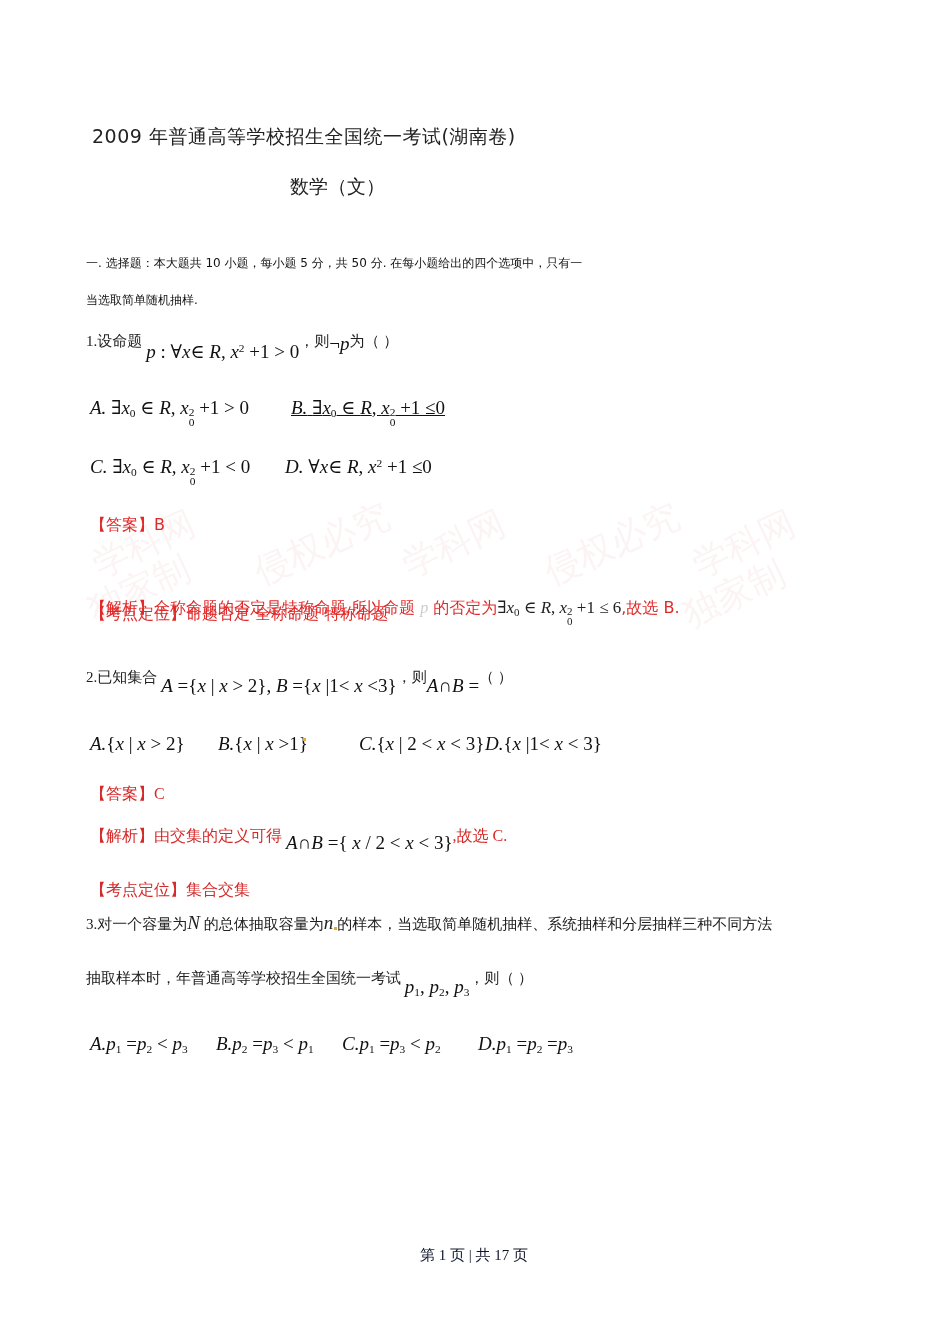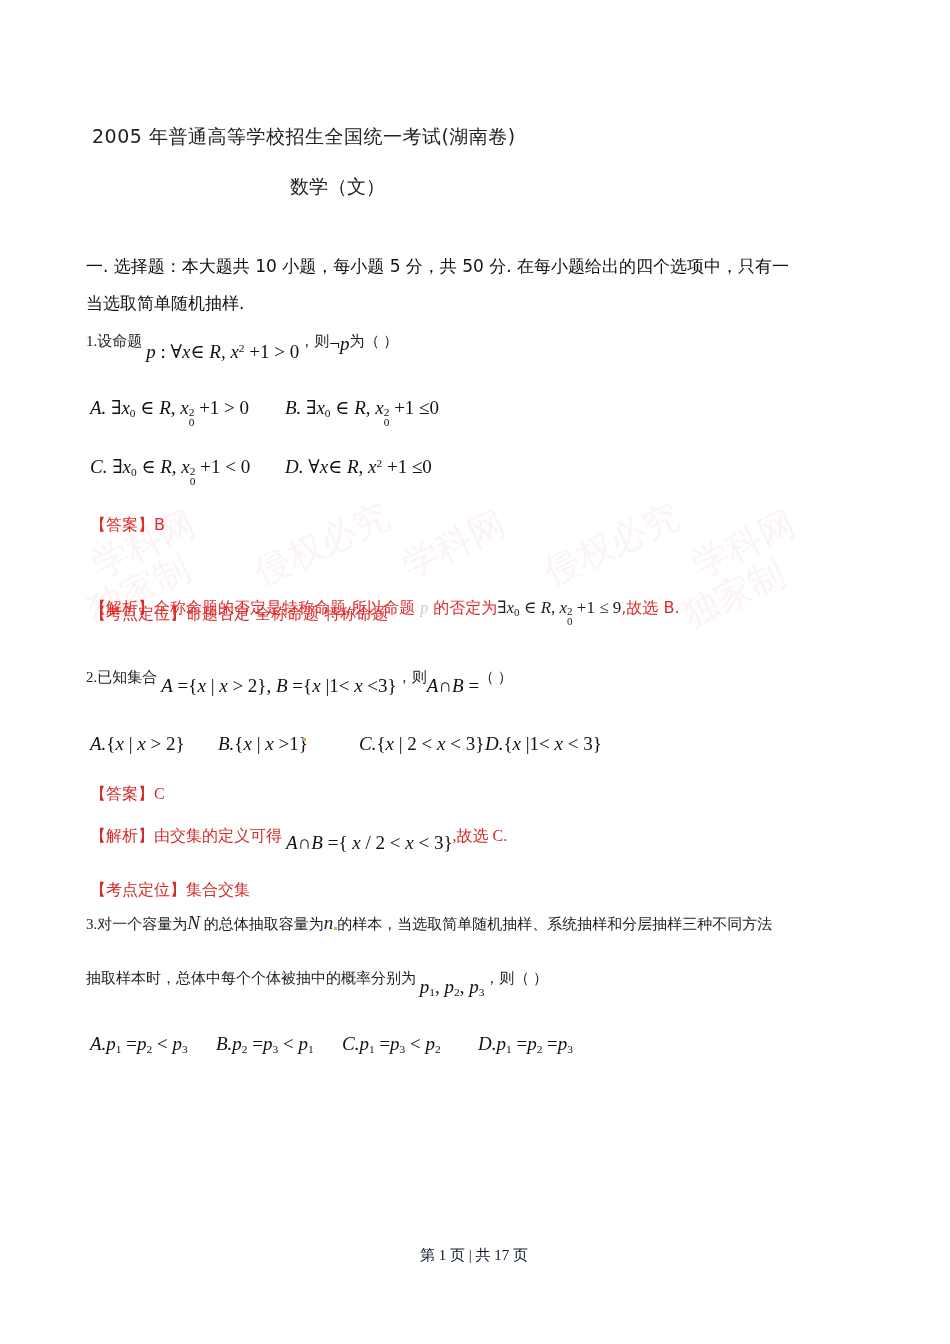--- a/index.html
+++ b/index.html
@@ -4,21 +4,21 @@
   <style>
     html, body { margin: 0; padding: 0; background: #ffffff; }
     body { width: 950px; height: 1344px; position: relative; overflow: hidden; color: #111; }
     .abs { position: absolute; white-space: nowrap; }
     .sans { font-family: "DejaVu Sans", "Liberation Sans", sans-serif; }
     .serif { font-family: "Liberation Serif", "DejaVu Serif", serif; }
     .math { font-family: "Liberation Serif", "DejaVu Serif", serif; font-style: italic; }
     .mathn { font-family: "Liberation Serif", "DejaVu Serif", serif; font-style: normal; }
     .title { font-size: 19px; color: #222; letter-spacing: 0.5px; }
     .subtitle { font-size: 19px; color: #222; }
-    .section { font-size: 17px; color: #111; }
+    .section { font-size: 12px; color: #111; }
     .q { font-size: 15px; color: #222; }
     .qmath { font-size: 19px; color: #111; }
     .opt { font-size: 19px; color: #111; }
     .redsans { color: #e02a2a; font-size: 16px; }
     .redserif { color: #d42a2a; font-size: 16px; }
     .footer { font-size: 15px; color: #0f172a; }
     .sup { vertical-align: 0.55em; font-size: 0.6em; }
     .sub { vertical-align: -0.3em; font-size: 0.6em; }
     .watermark { position: absolute; color: rgba(200, 60, 60, 0.06); font-family: "DejaVu Sans", sans-serif; font-size: 36px; transform: rotate(-25deg); pointer-events: none; }
     .dot { position: absolute; width: 3px; height: 3px; background: #e8a53a; }
@@ -28,38 +28,38 @@
 <body>
 
 <div class="watermark" style="left:90px; top:520px;">学科网</div>
 <div class="watermark" style="left:250px; top:520px;">侵权必究</div>
 <div class="watermark" style="left:400px; top:520px;">学科网</div>
 <div class="watermark" style="left:540px; top:520px;">侵权必究</div>
 <div class="watermark" style="left:690px; top:520px;">学科网</div>
 <div class="watermark" style="left:680px; top:570px;">独家制</div>
 <div class="watermark" style="left:85px; top:565px;">独家制</div>
 
-<div class="abs sans title" style="left:92px; top:124px;">2005 年普通高等学校招生全国统一考试(湖南卷)</div>
+<div class="abs sans title" style="left:92px; top:124px;">2009 年普通高等学校招生全国统一考试(湖南卷)</div>
 <div class="abs sans subtitle" style="left:290px; top:174px;">数学（文）</div>
 
 <div class="abs sans section" style="left:86px; top:255px;">一. 选择题：本大题共 10 小题，每小题 5 分，共 50 分. 在每小题给出的四个选项中，只有一</div>
 <div class="abs sans section" style="left:86px; top:292px;">当选取简单随机抽样.</div>
 
 <div class="abs" style="left:86px; top:328px;">
   <span class="serif q">1.</span><span class="serif q">设命题</span>
   <span class="qmath" style="position:relative; top:12px;"><span class="math">p</span><span class="mathn"> : ∀</span><span class="math">x</span><span class="mathn">∈ </span><span class="math">R</span><span class="mathn">, </span><span class="math">x</span><span class="mathn sup">2</span><span class="mathn"> +1 &gt; 0</span></span><span class="serif q">，则</span><span class="qmath" style="position:relative; top:4px;"><span class="mathn">¬</span><span class="math">p</span></span><span class="serif q">为（   ）</span>
 </div>
 
 <div class="abs opt" style="left:90px; top:396px;">
   <span class="math">A.</span> <span class="mathn">∃</span><span class="math">x</span><span class="mathn sub">0</span><span class="mathn"> ∈ </span><span class="math">R</span><span class="mathn">, </span><span class="math">x</span><span style="display:inline-flex; flex-direction:column; font-size:0.6em; line-height:0.9; vertical-align:-0.15em;" class="mathn">
       <span>2</span>
       <span>0</span>
     </span><span class="mathn"> +1 &gt; 0</span>
 </div>
-<div class="abs opt" style="left:285px; top:396px;">
+<div class="abs opt" style="left:291px; top:396px;text-decoration:underline;">
   <span class="math">B.</span> <span class="mathn">∃</span><span class="math">x</span><span class="mathn sub">0</span><span class="mathn"> ∈ </span><span class="math">R</span><span class="mathn">, </span><span class="math">x</span><span style="display:inline-flex; flex-direction:column; font-size:0.6em; line-height:0.9; vertical-align:-0.15em;" class="mathn">
       <span>2</span>
       <span>0</span>
     </span><span class="mathn"> +1 ≤0</span>
 </div>
 <div class="abs opt" style="left:90px; top:455px;">
   <span class="math">C.</span> <span class="mathn">∃</span><span class="math">x</span><span class="mathn sub">0</span><span class="mathn"> ∈ </span><span class="math">R</span><span class="mathn">, </span><span class="math">x</span><span style="display:inline-flex; flex-direction:column; font-size:0.6em; line-height:0.9; vertical-align:-0.15em;" class="mathn">
       <span>2</span>
       <span>0</span>
     </span><span class="mathn"> +1 &lt; 0</span>
@@ -70,21 +70,21 @@
 
 <div class="abs redsans sans" style="left:90px; top:515px;">
   <span>【答案】</span><span>B</span>
 </div>
 <div class="abs redsans sans" style="left:90px; top:560px;margin-top:37px;">
   <span>【解析】</span><span>全称命题的否定是特称命题,所以命题</span>
   <span class="math" style="color:#ccc;">p</span>
   <span>的否定为</span><span class="mathn" style="color:#222; font-size:17px;">∃</span><span class="math" style="color:#222; font-size:17px;">x</span><span class="mathn sub" style="color:#222; font-size:11px;">0</span><span class="mathn" style="color:#222; font-size:17px;"> ∈ </span><span class="math" style="color:#222; font-size:17px;">R</span><span class="mathn" style="color:#222; font-size:17px;">, </span><span class="math" style="color:#222; font-size:17px;">x</span><span style="display:inline-flex; flex-direction:column; font-size:11px; line-height:0.9; vertical-align:-0.15em; color:#222;" class="mathn">
       <span>2</span>
       <span>0</span>
-    </span><span class="mathn" style="color:#222; font-size:17px;"> +1 ≤ 9</span><span>,故选 B.</span>
+    </span><span class="mathn" style="color:#222; font-size:17px;"> +1 ≤ 6</span><span>,故选 B.</span>
 </div>
 <div class="abs redsans sans" style="left:90px; top:604px;">
   <span>【考点定位】</span><span>命题否定 全称命题 特称命题</span>
 </div>
 
 <div class="abs" style="left:86px; top:665px;">
   <span class="serif q">2.</span><span class="serif q">已知集合</span>
   <span class="qmath" style="position:relative; top:10px;"><span class="math">A</span><span class="mathn"> ={</span><span class="math">x</span><span class="mathn"> | </span><span class="math">x</span><span class="mathn"> &gt; 2}, </span><span class="math">B</span><span class="mathn"> ={</span><span class="math">x</span><span class="mathn"> |1&lt; </span><span class="math">x</span><span class="mathn"> &lt;3}</span></span><span class="serif q">，则</span><span class="qmath" style="position:relative; top:10px;"><span class="math">A</span><span class="mathn">∩</span><span class="math">B</span><span class="mathn"> =</span></span><span class="serif q">（   ）</span>
 </div>
 
@@ -110,21 +110,21 @@
   <span class="qmath" style="color:#111; position:relative; top:8px;"><span class="math">A</span><span class="mathn">∩</span><span class="math">B</span><span class="mathn"> ={ </span><span class="math">x</span><span class="mathn"> / 2 &lt; </span><span class="math">x</span><span class="mathn"> &lt; 3}</span></span><span>,故选 C.</span>
 </div>
 <div class="abs redserif serif" style="left:90px; top:880px;">
   <span>【考点定位】</span><span>集合交集</span>
 </div>
 
 <div class="abs serif q" style="left:86px; top:912px;">
   <span>3.</span><span>对一个容量为</span><span class="math" style="font-size:19px;">N</span> <span>的总体抽取容量为</span><span class="math" style="font-size:19px;">n</span><span class="ndot"></span><span>的样本，当选取简单随机抽样、系统抽样和分层抽样三种不同方法</span>
 </div>
 <div class="abs serif q" style="left:86px; top:966px;">
-  <span>抽取样本时，总体中每个个体被抽中的概率分别为</span>
+  <span>抽取样本时，年普通高等学校招生全国统一考试</span>
   <span class="qmath" style="position:relative; top:10px;"><span class="math">p</span><span class="mathn sub">1</span><span class="mathn">, </span><span class="math">p</span><span class="mathn sub">2</span><span class="mathn">, </span><span class="math">p</span><span class="mathn sub">3</span></span><span>，则（   ）</span>
 </div>
 
 <div class="abs opt" style="left:90px; top:1033px;">
   <span class="math">A.</span><span class="math">p</span><span class="mathn sub">1</span><span class="mathn"> =</span><span class="math">p</span><span class="mathn sub">2</span><span class="mathn"> &lt; </span><span class="math">p</span><span class="mathn sub">3</span>
 </div>
 <div class="abs opt" style="left:216px; top:1033px;">
   <span class="math">B.</span><span class="math">p</span><span class="mathn sub">2</span><span class="mathn"> =</span><span class="math">p</span><span class="mathn sub">3</span><span class="mathn"> &lt; </span><span class="math">p</span><span class="mathn sub">1</span>
 </div>
 <div class="abs opt" style="left:342px; top:1033px;">

